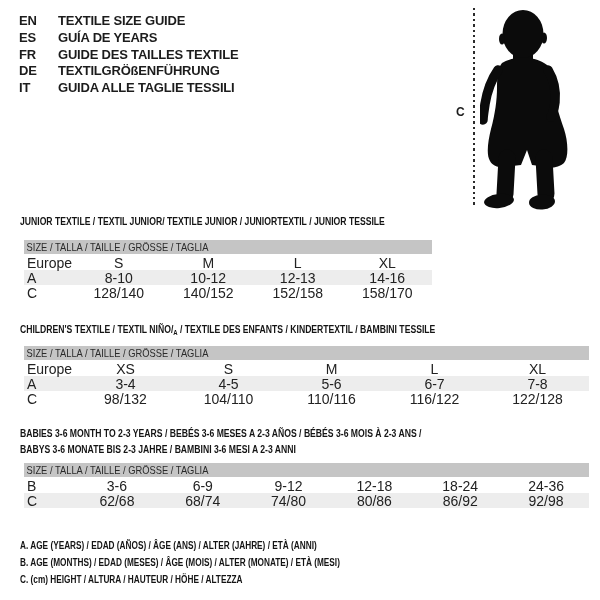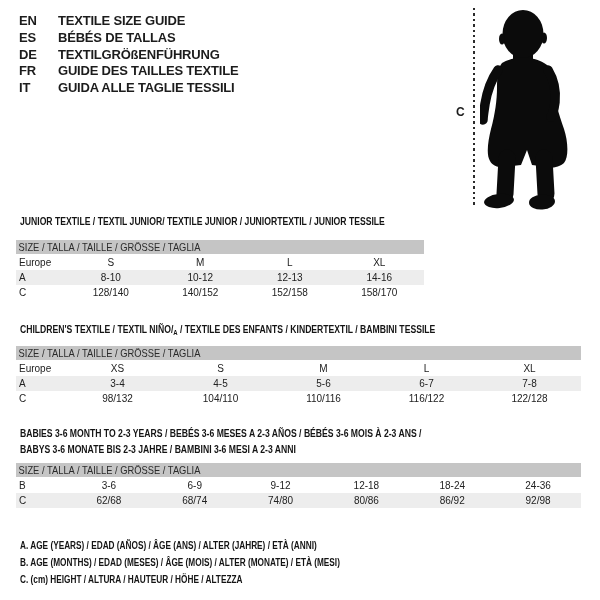--- a/index.html
+++ b/index.html
@@ -24,27 +24,27 @@
   .baby{position:absolute;left:480px;top:8px;width:95px;height:204px}
 
   
   .sec-title{
     position:absolute;left:20px;font-weight:bold;font-size:11.5px;line-height:15.5px;
     white-space:nowrap;transform:scaleX(.75);transform-origin:0 0;color:#141414;
   }
   .sub-a{font-size:8px;vertical-align:-2px}
 
   
-  .tbl{position:absolute;left:16px}
+  .tbl{position:absolute;left:24px}
   .size-bar{height:14px;background:#c5c5c5;display:flex;align-items:center;margin-bottom:1px}
   .size-bar span{
     font-size:11px;color:#2a2a2a;padding-left:3px;white-space:nowrap;
     transform:scaleX(.85);transform-origin:0 50%;
   }
-  .trow{display:flex;height:15px;align-items:center;font-size:10px;color:#222}
+  .trow{display:flex;height:15px;align-items:center;font-size:14px;color:#222}
   .trow.alt{background:#ededed}
   .lab{width:50px;padding-left:3px;box-sizing:border-box}
   .val{flex:1;text-align:center}
 
   
   .footnotes{position:absolute;left:20px;top:537px}
   .fn{font-weight:bold;font-size:11px;line-height:17.2px;white-space:nowrap;
       transform:scaleX(.75);transform-origin:0 0;color:#141414}
 
   .w1{width:408px}
@@ -53,29 +53,29 @@
 </head>
 <body>
 
 <div class="lang">
   <div class="lang-row">
     <span class="lang-code">EN</span>
     <span>TEXTILE SIZE GUIDE</span>
   </div>
   <div class="lang-row">
     <span class="lang-code">ES</span>
-    <span>BÉBÉS DE TALLAS</span>
+    <span>GUÍA DE YEARS</span>
+  </div>
+  <div class="lang-row">
+    <span class="lang-code">FR</span>
+    <span>GUIDE DES TAILLES TEXTILE</span>
   </div>
   <div class="lang-row">
     <span class="lang-code">DE</span>
     <span>TEXTILGRÖßENFÜHRUNG</span>
-  </div>
-  <div class="lang-row">
-    <span class="lang-code">FR</span>
-    <span>GUIDE DES TAILLES TEXTILE</span>
   </div>
   <div class="lang-row">
     <span class="lang-code">IT</span>
     <span>GUIDA ALLE TAGLIE TESSILI</span>
   </div>
 </div>
 
 <div class="c-label">C</div>
 <div class="dotline"></div>
 <svg class="baby" viewBox="0 0 95 204" aria-hidden="true">

